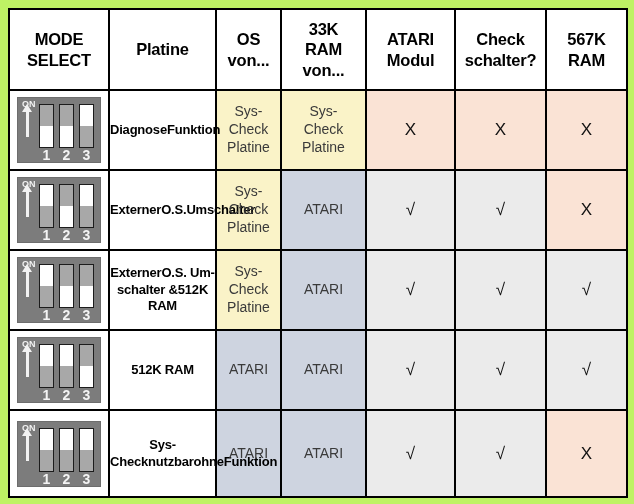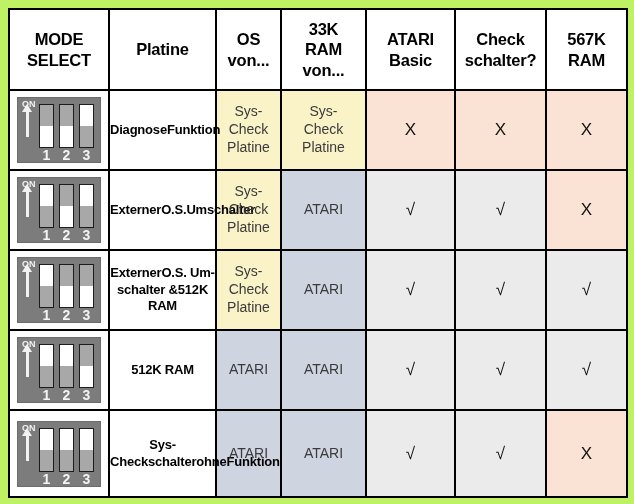--- a/index.html
+++ b/index.html
@@ -208,21 +208,21 @@
             <span class="hl">OS</span>
             <span class="hl">von...</span>
           </th>
           <th>
             <span class="hl">33K</span>
             <span class="hl">RAM</span>
             <span class="hl">von...</span>
           </th>
           <th>
             <span class="hl">ATARI</span>
-            <span class="hl">Basic</span>
+            <span class="hl">Modul</span>
           </th>
           <th>
             <span class="hl">Check</span>
             <span class="hl">schalter?</span>
           </th>
           <th>
             <span class="hl">567K</span>
             <span class="hl">RAM</span>
           </th>
         </tr>
@@ -388,21 +388,21 @@
                   <div class="lever"></div>
                 </div>
               </div>
               <div class="nums">
                 <span class="n1">1</span>
                 <span class="n2">2</span>
                 <span class="n3">3</span>
               </div>
             </div>
           </td>
-          <td class="cell-einsatz"><span class="vl">Sys-Check</span><span class="vl">schalter</span><span class="vl">ohne</span><span class="vl">Funktion</span></td>
+          <td class="cell-einsatz"><span class="vl">Sys-Check</span><span class="vl">nutzbar</span><span class="vl">ohne</span><span class="vl">Funktion</span></td>
           <td class="val bg-blue">
             <span class="vl">ATARI</span>
           </td>
           <td class="val bg-blue">
             <span class="vl">ATARI</span>
           </td>
           <td class="mark bg-gray"><span>√</span></td>
           <td class="mark bg-gray"><span>√</span></td>
           <td class="mark bg-peach"><span>X</span></td>
         </tr>

